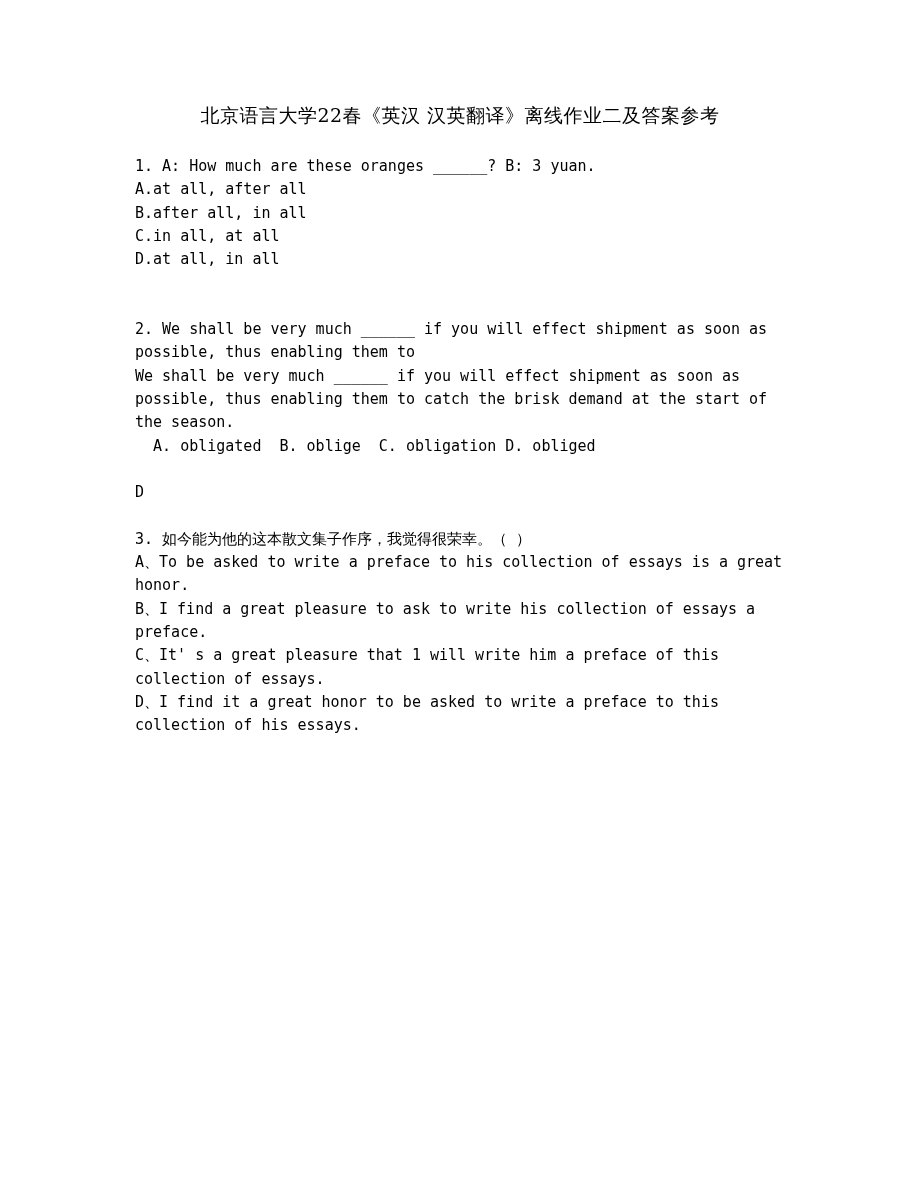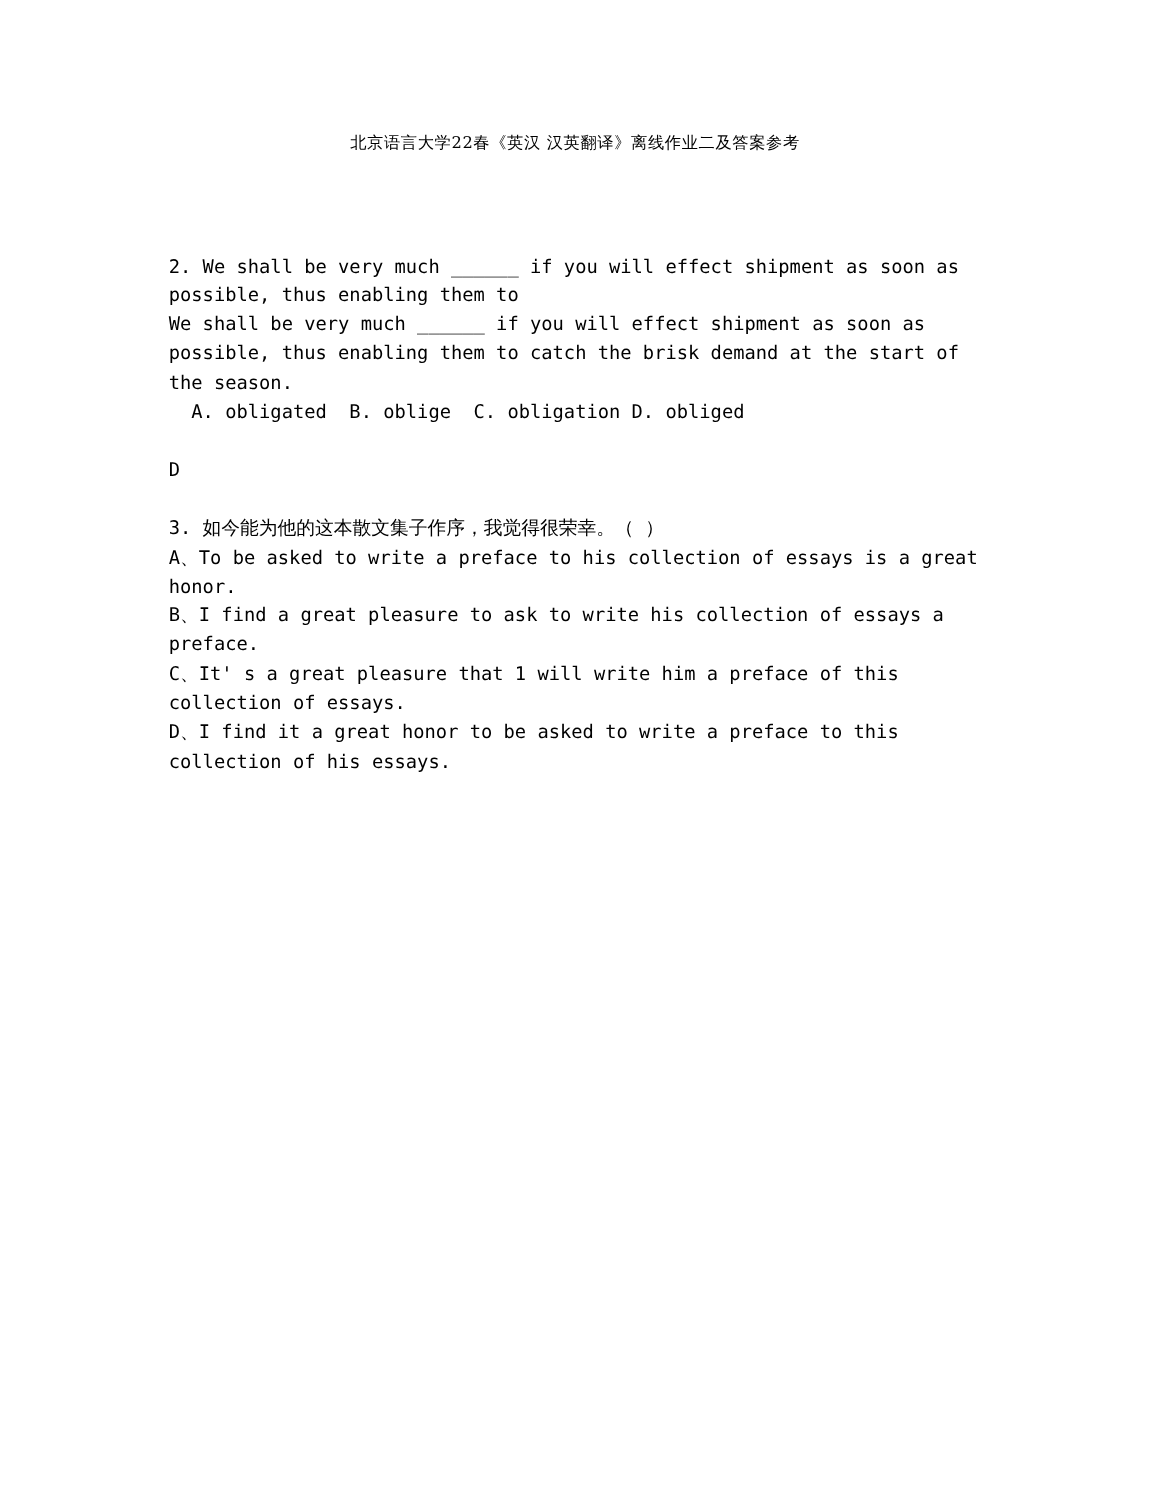--- a/index.html
+++ b/index.html
@@ -16,21 +16,21 @@
   }
   .doc-title {
     position: absolute;
     top: 103px;
     left: 0;
     width: 920px;
     margin: 0;
     text-align: center;
     font-family: "DejaVu Serif", "Liberation Serif", serif;
     font-weight: 400;
-    font-size: 13px;
+    font-size: 19px;
     line-height: 24px;
     color: #000000;
     letter-spacing: 0.5px;
   }
   .doc-body {
     position: absolute;
     left: 135px;
     top: 155px;
     width: 670px;
     font-family: "DejaVu Sans Mono", "Liberation Mono", monospace;
@@ -48,20 +48,25 @@
 </style>
 </head>
 <body>
 
 <div class="page">
 
   <h1 class="doc-title">北京语言大学22春《英汉 汉英翻译》离线作业二及答案参考</h1>
 
   <div class="doc-body">
 
+    <div class="block">1. A: How much are these oranges ______? B: 3 yuan.
+A.at all, after all
+B.after all, in all
+C.in all, at all
+D.at all, in all</div>
 
 
     <div class="block gap2">2. We shall be very much ______ if you will effect shipment as soon as
 possible, thus enabling them to
 We shall be very much ______ if you will effect shipment as soon as
 possible, thus enabling them to catch the brisk demand at the start of
 the season.
   A. obligated  B. oblige  C. obligation D. obliged</div>
 
     <div class="block gap1">D</div>

